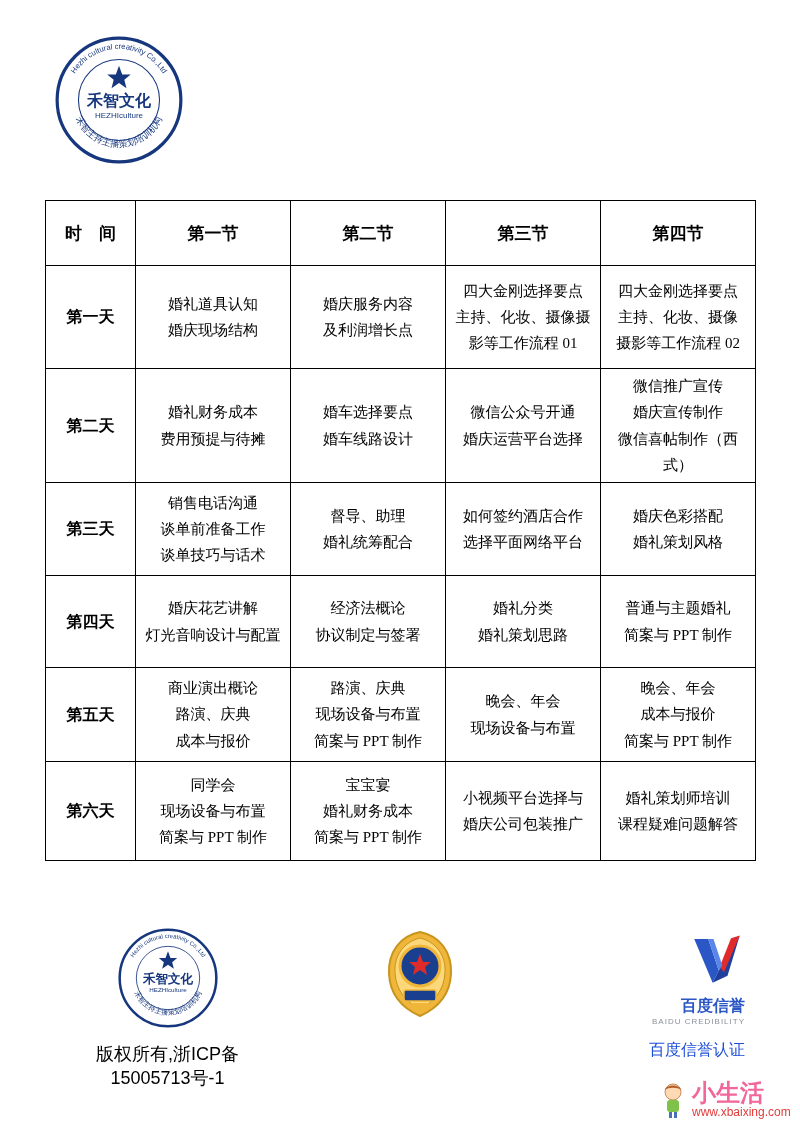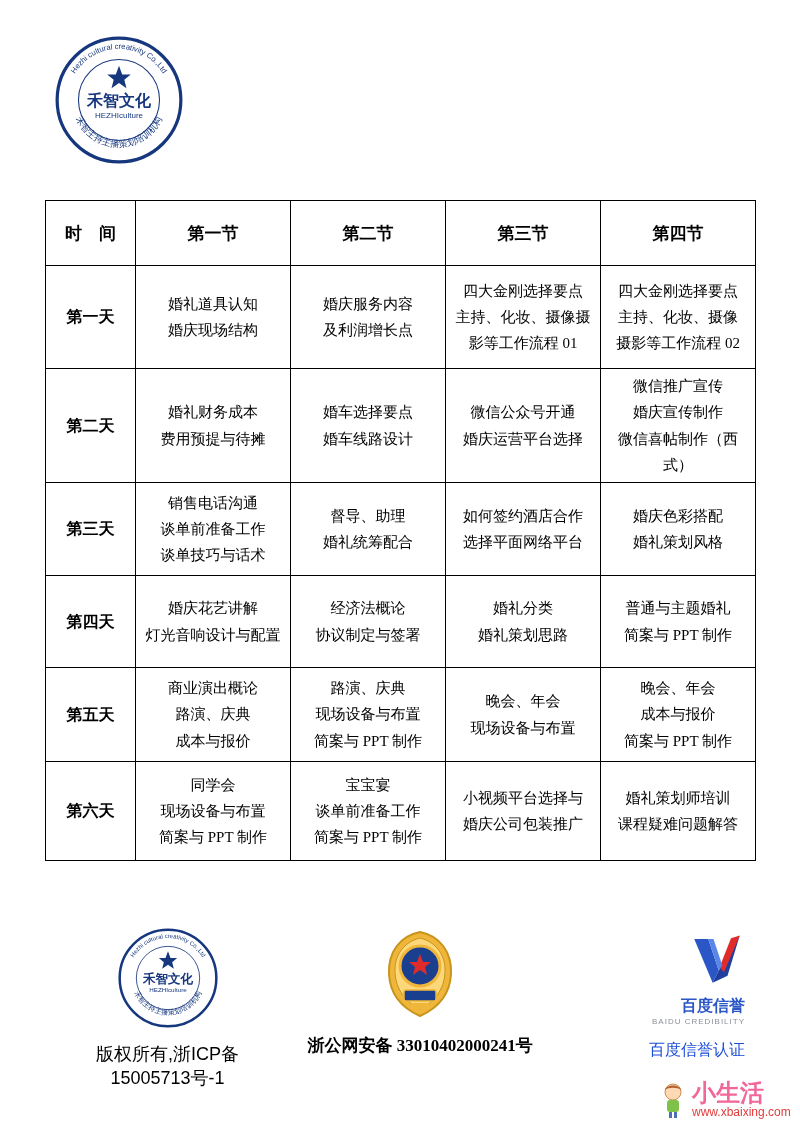--- a/index.html
+++ b/index.html
@@ -160,21 +160,21 @@
         <td>晚会、年会
 成本与报价
 简案与 PPT 制作</td>
       </tr>
       <tr>
         <td class="time-col">第六天</td>
         <td>同学会
 现场设备与布置
 简案与 PPT 制作</td>
         <td>宝宝宴
-谈单前准备工作
+婚礼财务成本
 简案与 PPT 制作</td>
         <td>小视频平台选择与
 婚庆公司包装推广</td>
         <td>婚礼策划师培训
 课程疑难问题解答</td>
       </tr>
     </tbody>
   </table>
 
   <div class="footer-left">
@@ -200,21 +200,20 @@
 
   <div class="footer-center">
     <svg viewBox="0 0 80 92" width="80" height="92">
       <path d="M40,4 C20,8 8,24 9,46 C10,66 22,80 40,88 C58,80 70,66 71,46 C72,24 60,8 40,4 Z" fill="#f0b63a" stroke="#c7941e" stroke-width="2"></path>
       <path d="M40,10 C24,14 14,27 15,45 C16,62 26,74 40,81 C54,74 64,62 65,45 C66,27 56,14 40,10 Z" fill="#fcd87a" stroke="#c7941e" stroke-width="1"></path>
       <circle cx="40" cy="38" r="20" fill="#1b3f8f" stroke="#f0b63a" stroke-width="3"></circle>
       <polygon points="40,26 43,34 51,34 45,39 47,47 40,42 33,47 35,39 29,34 37,34" fill="#e02b2b"></polygon>
       <rect x="24" y="62" width="32" height="11" rx="2" fill="#1b3f8f" stroke="#f0b63a" stroke-width="1.5"></rect>
       <rect x="30" y="75" width="20" height="6" rx="2" fill="#f0b63a"></rect>
     </svg>
-    <div class="police-text">浙公网安备 33010402000241号</div>
   </div>
 
   <div class="footer-right">
     <svg viewBox="0 0 64 64" width="56" height="56">
       <polygon points="6,8 22,8 34,44 27,58" fill="#2a56c6"></polygon>
       <polygon points="58,4 44,50 27,58 34,44" fill="#1e3f9e"></polygon>
       <polygon points="58,4 48,7 35,40 40,46" fill="#e02b2b"></polygon>
       <polygon points="22,8 28,8 38,38 34,44" fill="#5a86e8"></polygon>
     </svg>
     <div class="baidu-cn">百度信誉</div>

